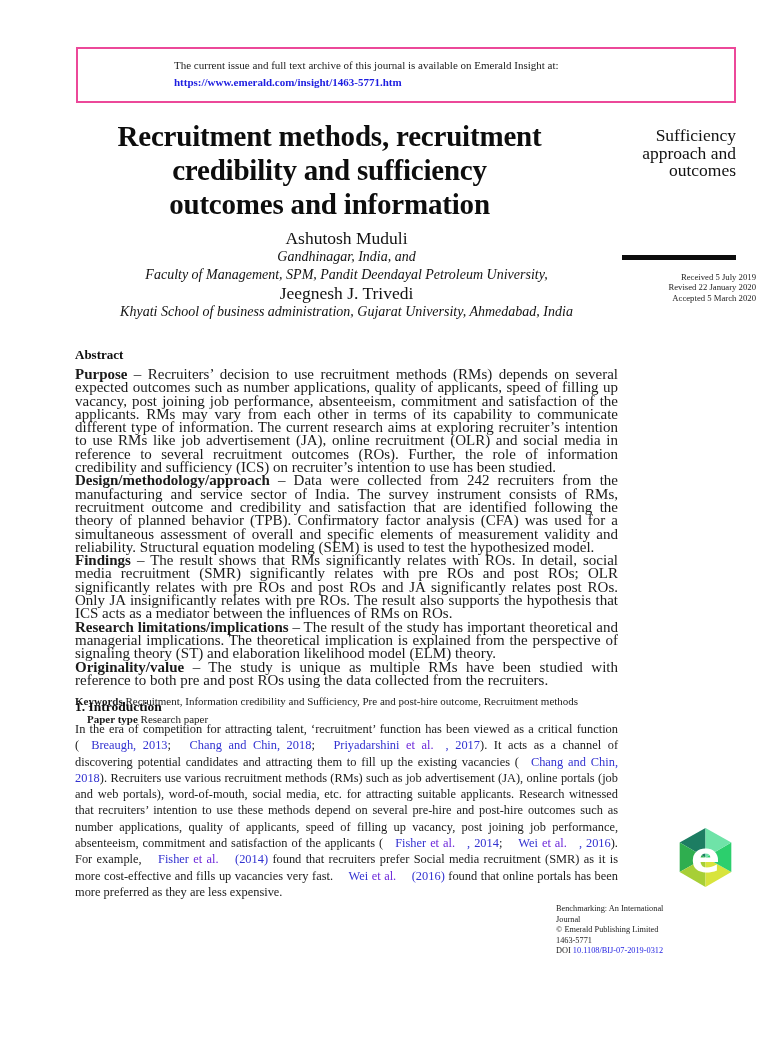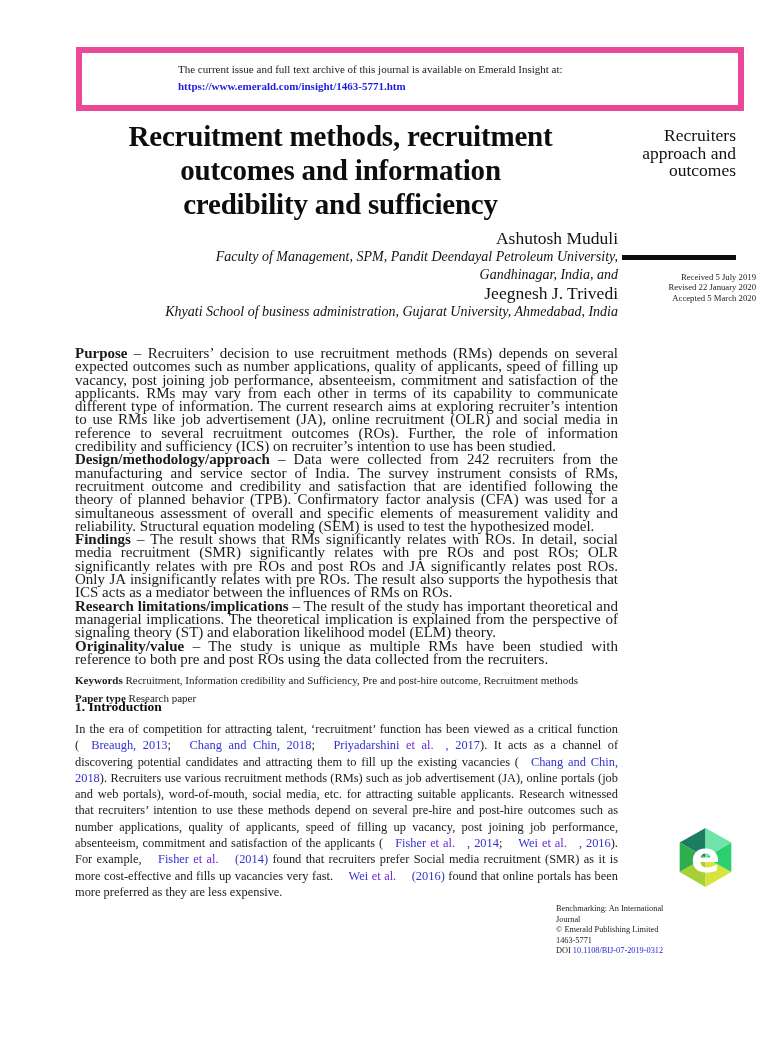--- a/index.html
+++ b/index.html
@@ -4,52 +4,52 @@
 <style>
   html,body{margin:0;padding:0;background:#e8e8e8;}
   .page{
     position:relative; width:767px; height:1058px; background:#ffffff;
     font-family:"Liberation Serif","DejaVu Serif",serif; color:#141414;
     overflow:hidden; margin:0 auto;
   }
   
   .hdr-box{
     position:absolute; left:76px; top:47px; width:656px; height:52px;
-    border:6px solid #ec4899;
+    border:2px solid #ec4899;
     font-family:Liberation Serif, serif;
   }
   .hdr-inner{ padding:9px 0 0 96px; }
   .hdr-line1{ font-size:11px; line-height:14px; color:#1a1a1a; }
   .hdr-link{ font-size:11px; line-height:14px; font-weight:bold; color:#1c1ce0; text-decoration:none; display:inline-block; margin-top:1px;}
   
   .title{
-    position:absolute; left:69px; top:119px; width:543px;
+    position:absolute; left:58px; top:119px; width:543px;
     font-size:29px; line-height:34px; font-weight:bold; text-align:center;
     letter-spacing:-0.2px; color:#0d0d0d;
   }
-  .authors{ position:absolute; left:75px; top:228px; width:543px; text-align:right; }
+  .authors{ position:absolute; left:75px; top:228px; width:543px; text-align:center; }
   .author-name{ font-size:17.5px; line-height:20px; color:#111; }
   .author-affil{ font-size:14px; line-height:17.5px; font-style:italic; color:#111; }
   
   .running-head{
     position:absolute; left:622px; top:127px; width:114px;
     font-size:17.5px; line-height:17.5px; text-align:right; color:#111;
   }
   .side-rule{ position:absolute; left:622px; top:255px; width:114px; height:5px; background:#0d0d0d; }
   .side-dates{
     position:absolute; left:642px; top:272px; width:114px;
     font-size:8.7px; line-height:10.4px; text-align:right; color:#222;
   }
   
   .abstract{ position:absolute; left:75px; top:347px; width:543px; }
   .abs-head{ font-size:13px; font-weight:bold; margin:0 0 5px 0; color:#0d0d0d;}
   .abs-p{ font-size:15px; line-height:13.3px; text-align:justify; margin:0; color:#1a1a1a;}
   .abs-label{ font-weight:bold; }
   .kw-line{ font-size:11px; line-height:14px; margin:7px 0 0 0; text-align:left; color:#1a1a1a;}
-  .pt-line{ font-size:11px; line-height:14px; margin:4px 0 0 0; color:#1a1a1a;}
+  .pt-line{ font-size:11px; line-height:14px; margin:4px 0 0 12px; color:#1a1a1a;}
   
   .intro{ position:absolute; left:75px; top:699px; width:543px; }
   .intro-head{ font-size:13.5px; font-weight:bold; margin:0 0 6px 0; color:#0d0d0d;}
   .intro-p{ font-size:12.4px; line-height:16.3px; text-align:justify; margin:0; color:#1a1a1a;}
   .seg-c{ color:#3232d0;margin-left:12px; }
   .seg-ci{ color:#6d28d9; }
   
   .logo{ position:absolute; left:674px; top:826px; width:63px; height:63px; }
   .journal-info{
     position:absolute; left:556px; top:904px; width:180px;
@@ -65,49 +65,50 @@
 
   <div class="hdr-box">
     <div class="hdr-inner">
       <div class="hdr-line1">The current issue and full text archive of this journal is available on Emerald Insight at:</div>
       <a class="hdr-link">https://www.emerald.com/insight/1463-5771.htm</a>
     </div>
   </div>
 
   <div class="title">
     <div>Recruitment methods, recruitment</div>
+    <div>credibility and sufficiency</div>
     <div>outcomes and information</div>
-    <div>credibility and sufficiency</div>
   </div>
 
   <div class="authors">
     <div class="author-name">Ashutosh Muduli</div>
     <div class="author-affil">
+      <div>Gandhinagar, India, and</div>
       <div>Faculty of Management, SPM, Pandit Deendayal Petroleum University,</div>
-      <div>Gandhinagar, India, and</div>
     </div>
     <div class="author-name">Jeegnesh J. Trivedi</div>
     <div class="author-affil">
       <div>Khyati School of business administration, Gujarat University, Ahmedabad, India</div>
     </div>
   </div>
 
   <div class="running-head">
-    <div>Recruiters</div>
+    <div>Sufficiency</div>
     <div>approach and</div>
     <div>outcomes</div>
   </div>
   <div class="side-rule"></div>
   <div class="side-dates">
     <div>Received 5 July 2019</div>
     <div>Revised 22 January 2020</div>
     <div>Accepted 5 March 2020</div>
   </div>
 
   <div class="abstract">
+    <div class="abs-head">Abstract</div>
     <p class="abs-p"><b class="abs-label">Purpose</b><span> – Recruiters’ decision to use recruitment methods (RMs) depends on several expected outcomes such as number applications, quality of applicants, speed of filling up vacancy, post joining job performance, absenteeism, commitment and satisfaction of the applicants. RMs may vary from each other in terms of its capability to communicate different type of information. The current research aims at exploring recruiter’s intention to use RMs like job advertisement (JA), online recruitment (OLR) and social media in reference to several recruitment outcomes (ROs). Further, the role of information credibility and sufficiency (ICS) on recruiter’s intention to use has been studied.</span></p>
     <p class="abs-p"><b class="abs-label">Design/methodology/approach</b><span> – Data were collected from 242 recruiters from the manufacturing and service sector of India. The survey instrument consists of RMs, recruitment outcome and credibility and satisfaction that are identified following the theory of planned behavior (TPB). Confirmatory factor analysis (CFA) was used for a simultaneous assessment of overall and specific elements of measurement validity and reliability. Structural equation modeling (SEM) is used to test the hypothesized model.</span></p>
     <p class="abs-p"><b class="abs-label">Findings</b><span> – The result shows that RMs significantly relates with ROs. In detail, social media recruitment (SMR) significantly relates with pre ROs and post ROs; OLR significantly relates with pre ROs and post ROs and JA significantly relates post ROs. Only JA insignificantly relates with pre ROs. The result also supports the hypothesis that ICS acts as a mediator between the influences of RMs on ROs.</span></p>
     <p class="abs-p"><b class="abs-label">Research limitations/implications</b><span> – The result of the study has important theoretical and managerial implications. The theoretical implication is explained from the perspective of signaling theory (ST) and elaboration likelihood model (ELM) theory.</span></p>
     <p class="abs-p"><b class="abs-label">Originality/value</b><span> – The study is unique as multiple RMs have been studied with reference to both pre and post ROs using the data collected from the recruiters.</span></p>
     <p class="kw-line"><b>Keywords</b><span> Recruitment, Information credibility and Sufficiency, Pre and post-hire outcome, Recruitment methods</span></p>
     <p class="pt-line"><b>Paper type</b><span> Research paper</span></p>
   </div>
 
   <div class="intro">

